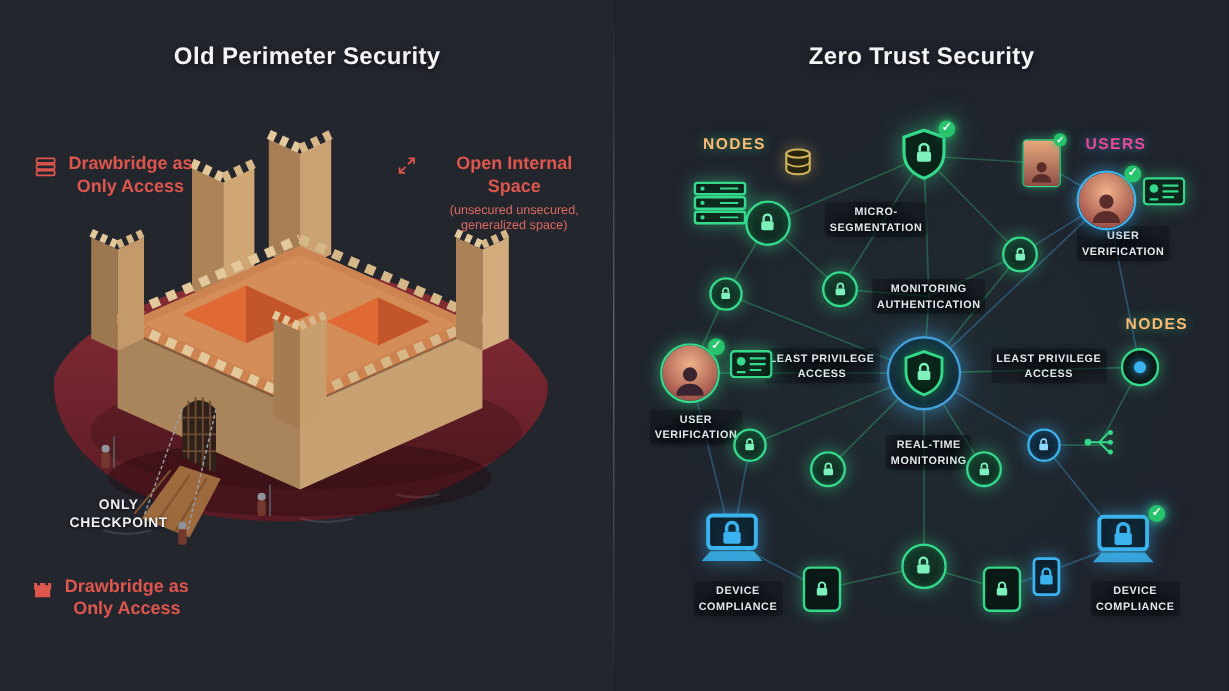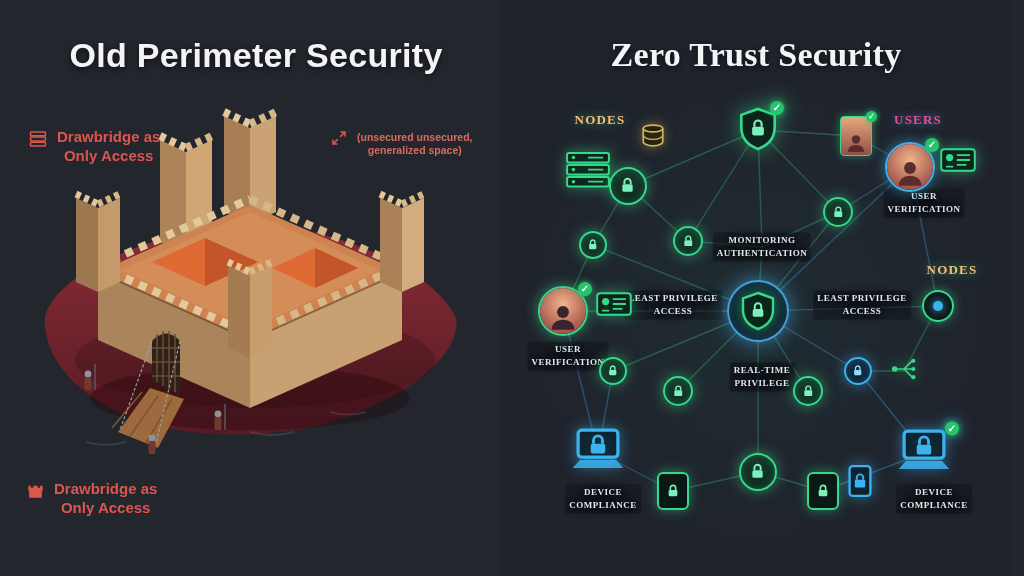--- a/index.html
+++ b/index.html
@@ -1,31 +1,31 @@
 <!DOCTYPE html>
 <html><head>
 <meta charset="utf-8">
 <style>
   html,body{margin:0;padding:0;background:#101218;}
   .stage{position:relative;width:1024px;height:576px;background:#22252d;overflow:hidden;
          font-family:"Liberation Sans",sans-serif;}
   .panel{position:absolute;top:0;height:576px;}
   .panel-left{left:0;width:512px;background:#24262e;}
-  .panel-right{left:500px;width:512px;background:#1f232c;font-family:Liberation Serif, serif;}
+  .panel-right{left:512px;width:512px;background:#1f232c;}
   .panel-right::before{content:"";position:absolute;inset:0;
      background:radial-gradient(circle at 50% 55%, rgba(40,120,100,0.10), rgba(0,0,0,0) 60%);}
   .divider{position:absolute;left:511px;top:22px;width:1.5px;height:532px;
      background:linear-gradient(#2a2d34,#6a6f78,#2a2d34);}
   .panel-title{position:absolute;top:36px;left:0;width:100%;text-align:center;
-     font-size:34px;font-weight:bold;color:#f3f4f6;letter-spacing:.3px;text-shadow:0 2px 6px rgba(0,0,0,.6);}
+     font-size:20px;font-weight:bold;color:#f3f4f6;letter-spacing:.3px;text-shadow:0 2px 6px rgba(0,0,0,.6);}
   
   .ann{position:absolute;display:flex;gap:9px;color:#dd564d;text-align:center;}
   .ann .ico{flex:0 0 auto;margin-top:1px;color:#dd564d;}
   .ann-label{font-size:15px;font-weight:bold;line-height:1.25;white-space:pre-line;}
-  .ann-sub{font-size:10.5px;font-weight:bold;color:#d96a60;margin-top:3px;white-space:pre-line;line-height:1.25;}
+  .ann-sub{font-size:10.5px;font-weight:normal;color:#d96a60;margin-top:3px;white-space:pre-line;line-height:1.25;}
   .checkpoint{position:absolute;left:99px;top:414px;transform:translateX(-50%);
      color:#f0f1f3;font-weight:bold;font-size:11.5px;letter-spacing:.6px;text-align:center;
      white-space:pre-line;line-height:1.3;text-shadow:0 1px 3px rgba(0,0,0,.8);}
   .castle-svg{position:absolute;left:0;top:0;}
   
   .links{position:absolute;left:0;top:0;}
   .links line.g{stroke:rgba(61,220,132,.30);stroke-width:1.4;}
   .links line.b{stroke:rgba(77,184,255,.30);stroke-width:1.4;}
   .section-label{position:absolute;transform:translate(-50%,-50%);font-size:13px;font-weight:bold;letter-spacing:1.2px;}
   .greentxt{color:#fdba74;text-shadow:0 0 10px rgba(61,220,132,.65);}
@@ -257,25 +257,28 @@
       <span class="ann-label">Drawbridge as
 Only Access</span>
     </div>
 
     <div class="ann" style="left:330px;top:128px;width:170px;">
       <span class="ico">
         <svg viewBox="0 0 24 24" width="18" height="18">
             <use href="#ic-expand"></use>
           </svg></span>
       <span>
+        <span class="ann-label">Open Internal Space</span>
         <span class="ann-sub" style="display:block">(unsecured unsecured,
 generalized space)</span>
       </span>
     </div>
 
+    <div class="checkpoint">ONLY
+CHECKPOINT</div>
 
     <div class="ann" style="left:26px;top:480px;width:170px;">
       <span class="ico">
         <svg viewBox="0 0 24 24" width="19" height="19">
             <use href="#ic-rook"></use>
           </svg></span>
       <span class="ann-label">Drawbridge as
 Only Access</span>
     </div>
   </div>
@@ -319,28 +322,30 @@
       <line class="b" x1="63" y1="311" x2="98" y2="452"></line>
       <line class="g" x1="188" y1="241" x2="262" y2="247"></line>
       <line class="g" x1="338" y1="212" x2="262" y2="247"></line>
       <line class="b" x1="410" y1="167" x2="438" y2="306"></line>
     </svg>
 
     <div class="section-label greentxt" style="left:100px;top:120px">NODES</div>
     <div class="section-label bluetxt" style="left:418px;top:120px">USERS</div>
     <div class="section-label greentxt" style="left:452px;top:270px">NODES</div>
 
+    <div class="net-label" style="left:218px;top:183px">MICRO-
+SEGMENTATION</div>
     <div class="net-label" style="left:262px;top:247px">MONITORING
 AUTHENTICATION</div>
     <div class="net-label" style="left:173px;top:305px">LEAST PRIVILEGE
 ACCESS</div>
     <div class="net-label" style="left:362px;top:305px">LEAST PRIVILEGE
 ACCESS</div>
     <div class="net-label" style="left:262px;top:377px">REAL-TIME
-PRIVILEGE</div>
+MONITORING</div>
     <div class="net-label" style="left:68px;top:356px">USER
 VERIFICATION</div>
     <div class="net-label" style="left:424px;top:203px">USER
 VERIFICATION</div>
     <div class="net-label" style="left:103px;top:499px">DEVICE
 COMPLIANCE</div>
     <div class="net-label" style="left:434px;top:499px">DEVICE
 COMPLIANCE</div>
 
     <div class="icon-node" style="left:88px;top:172px">

